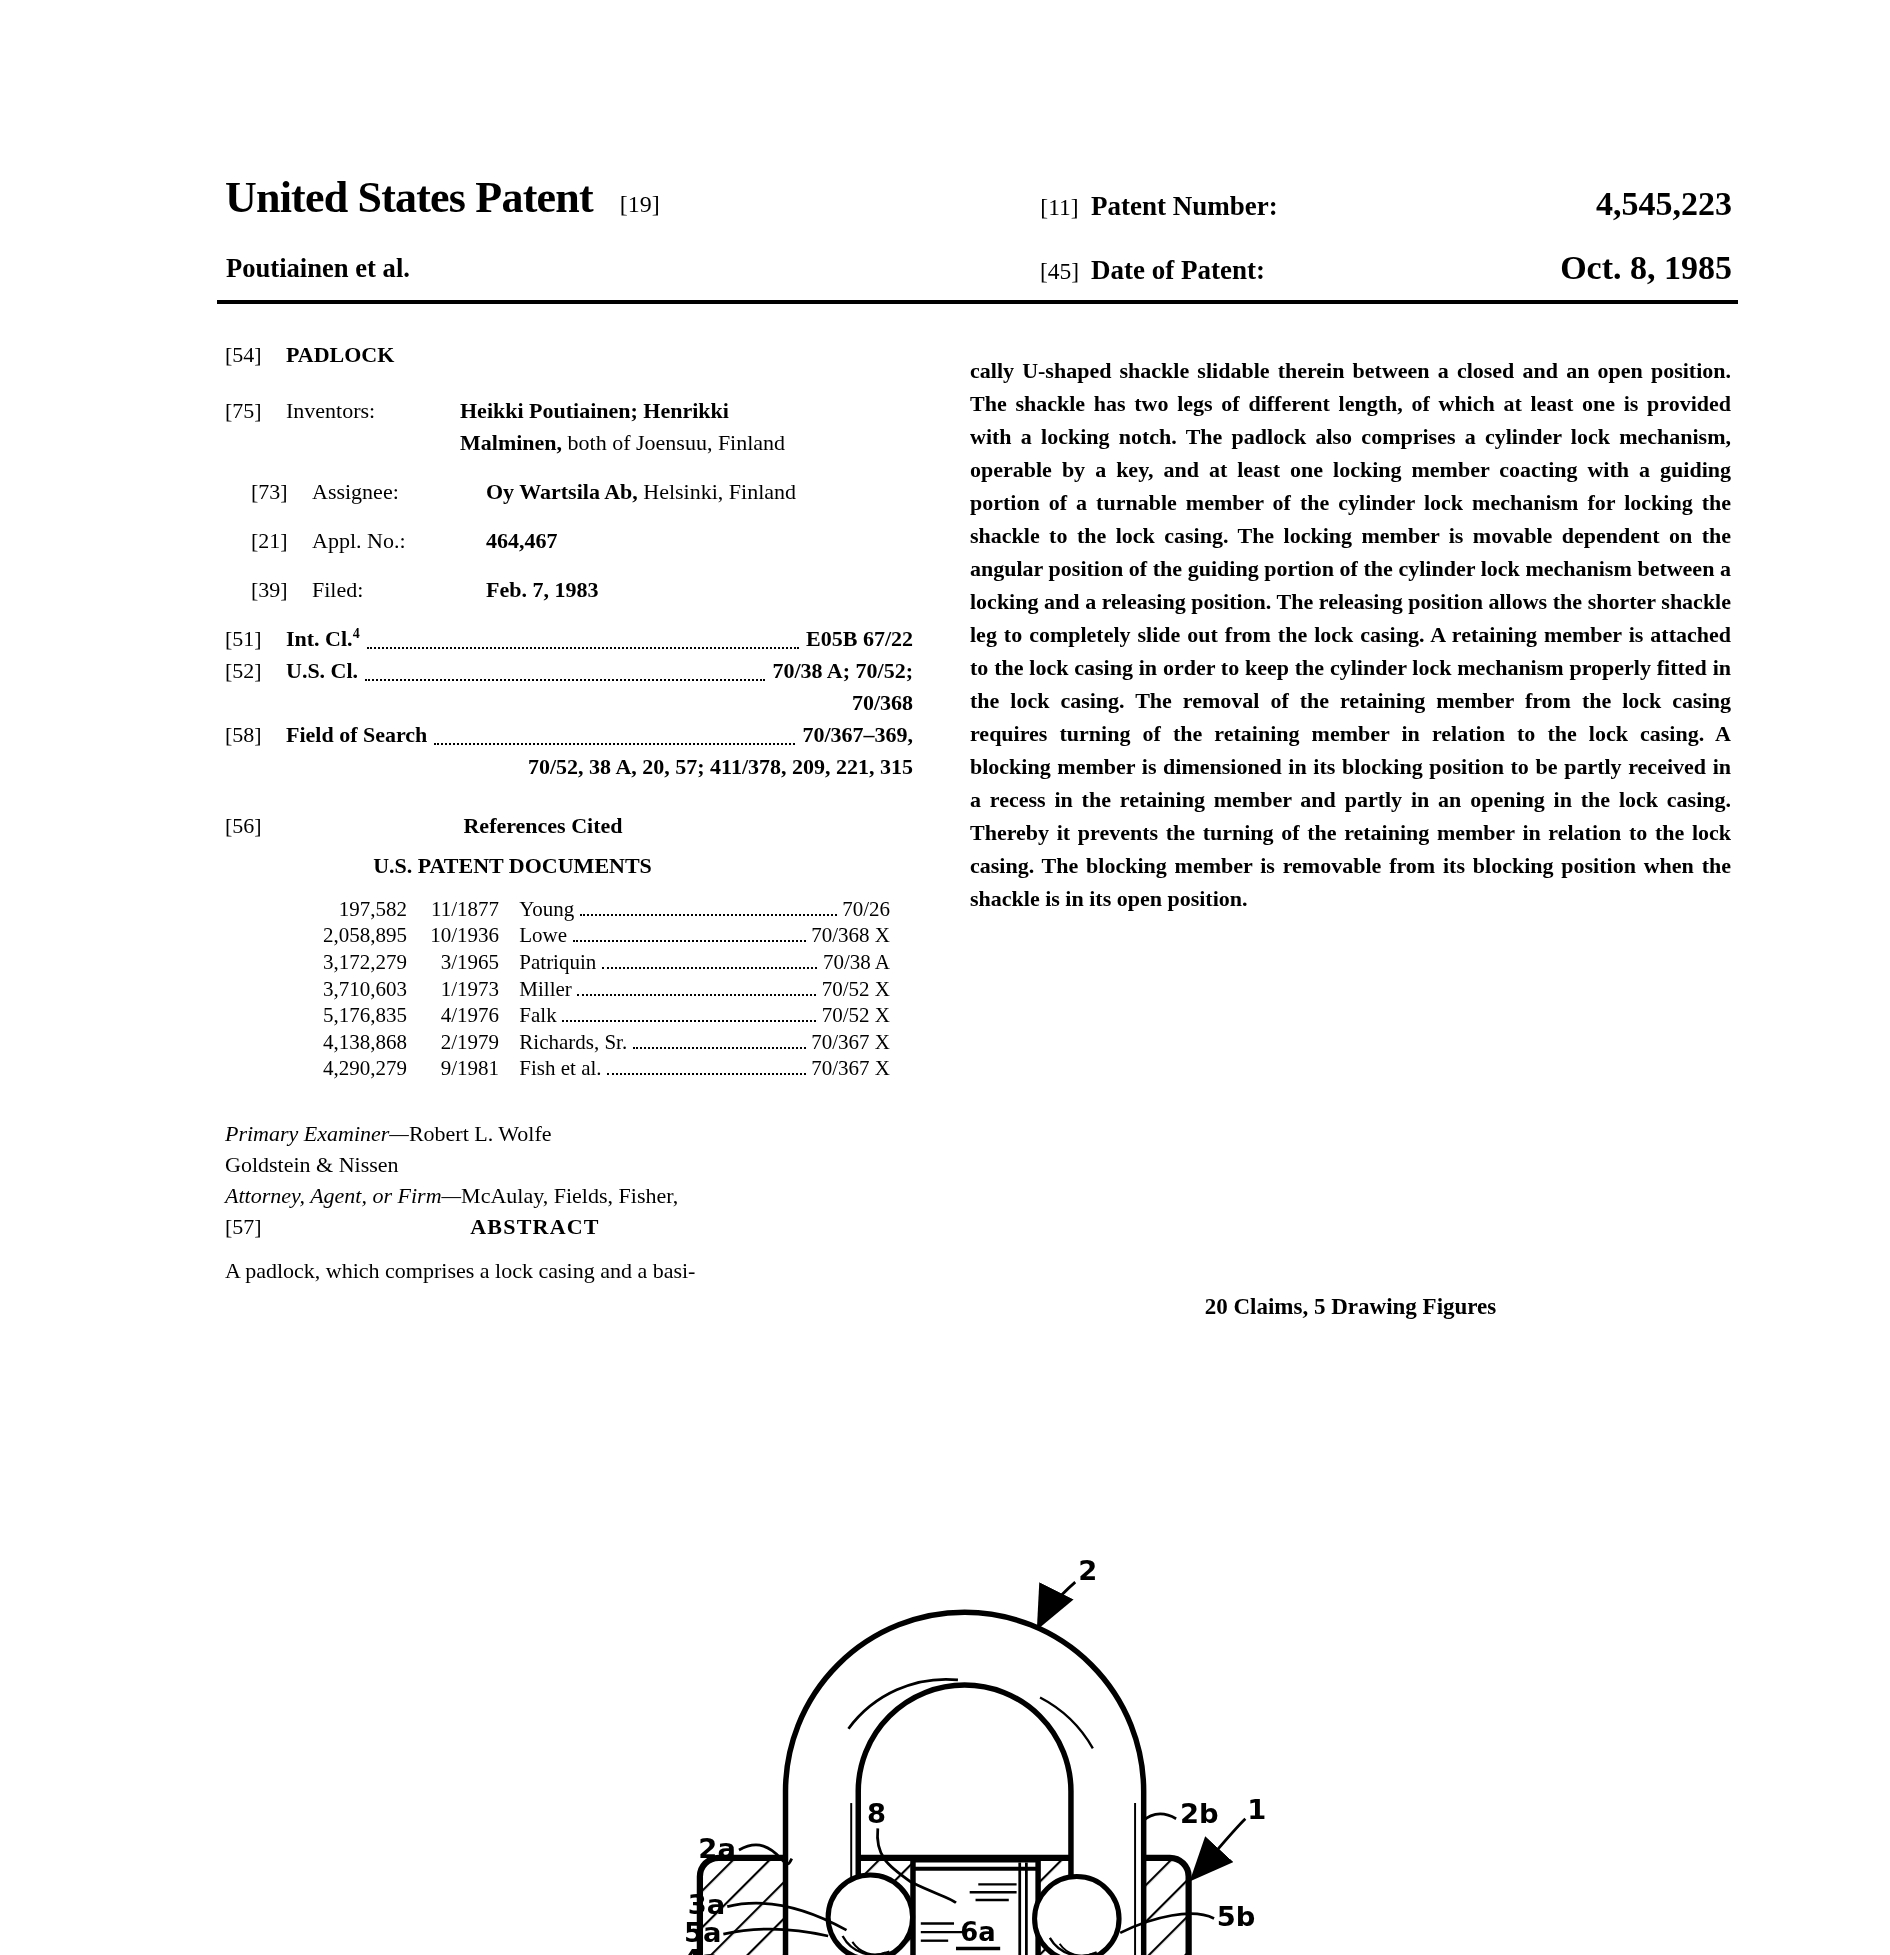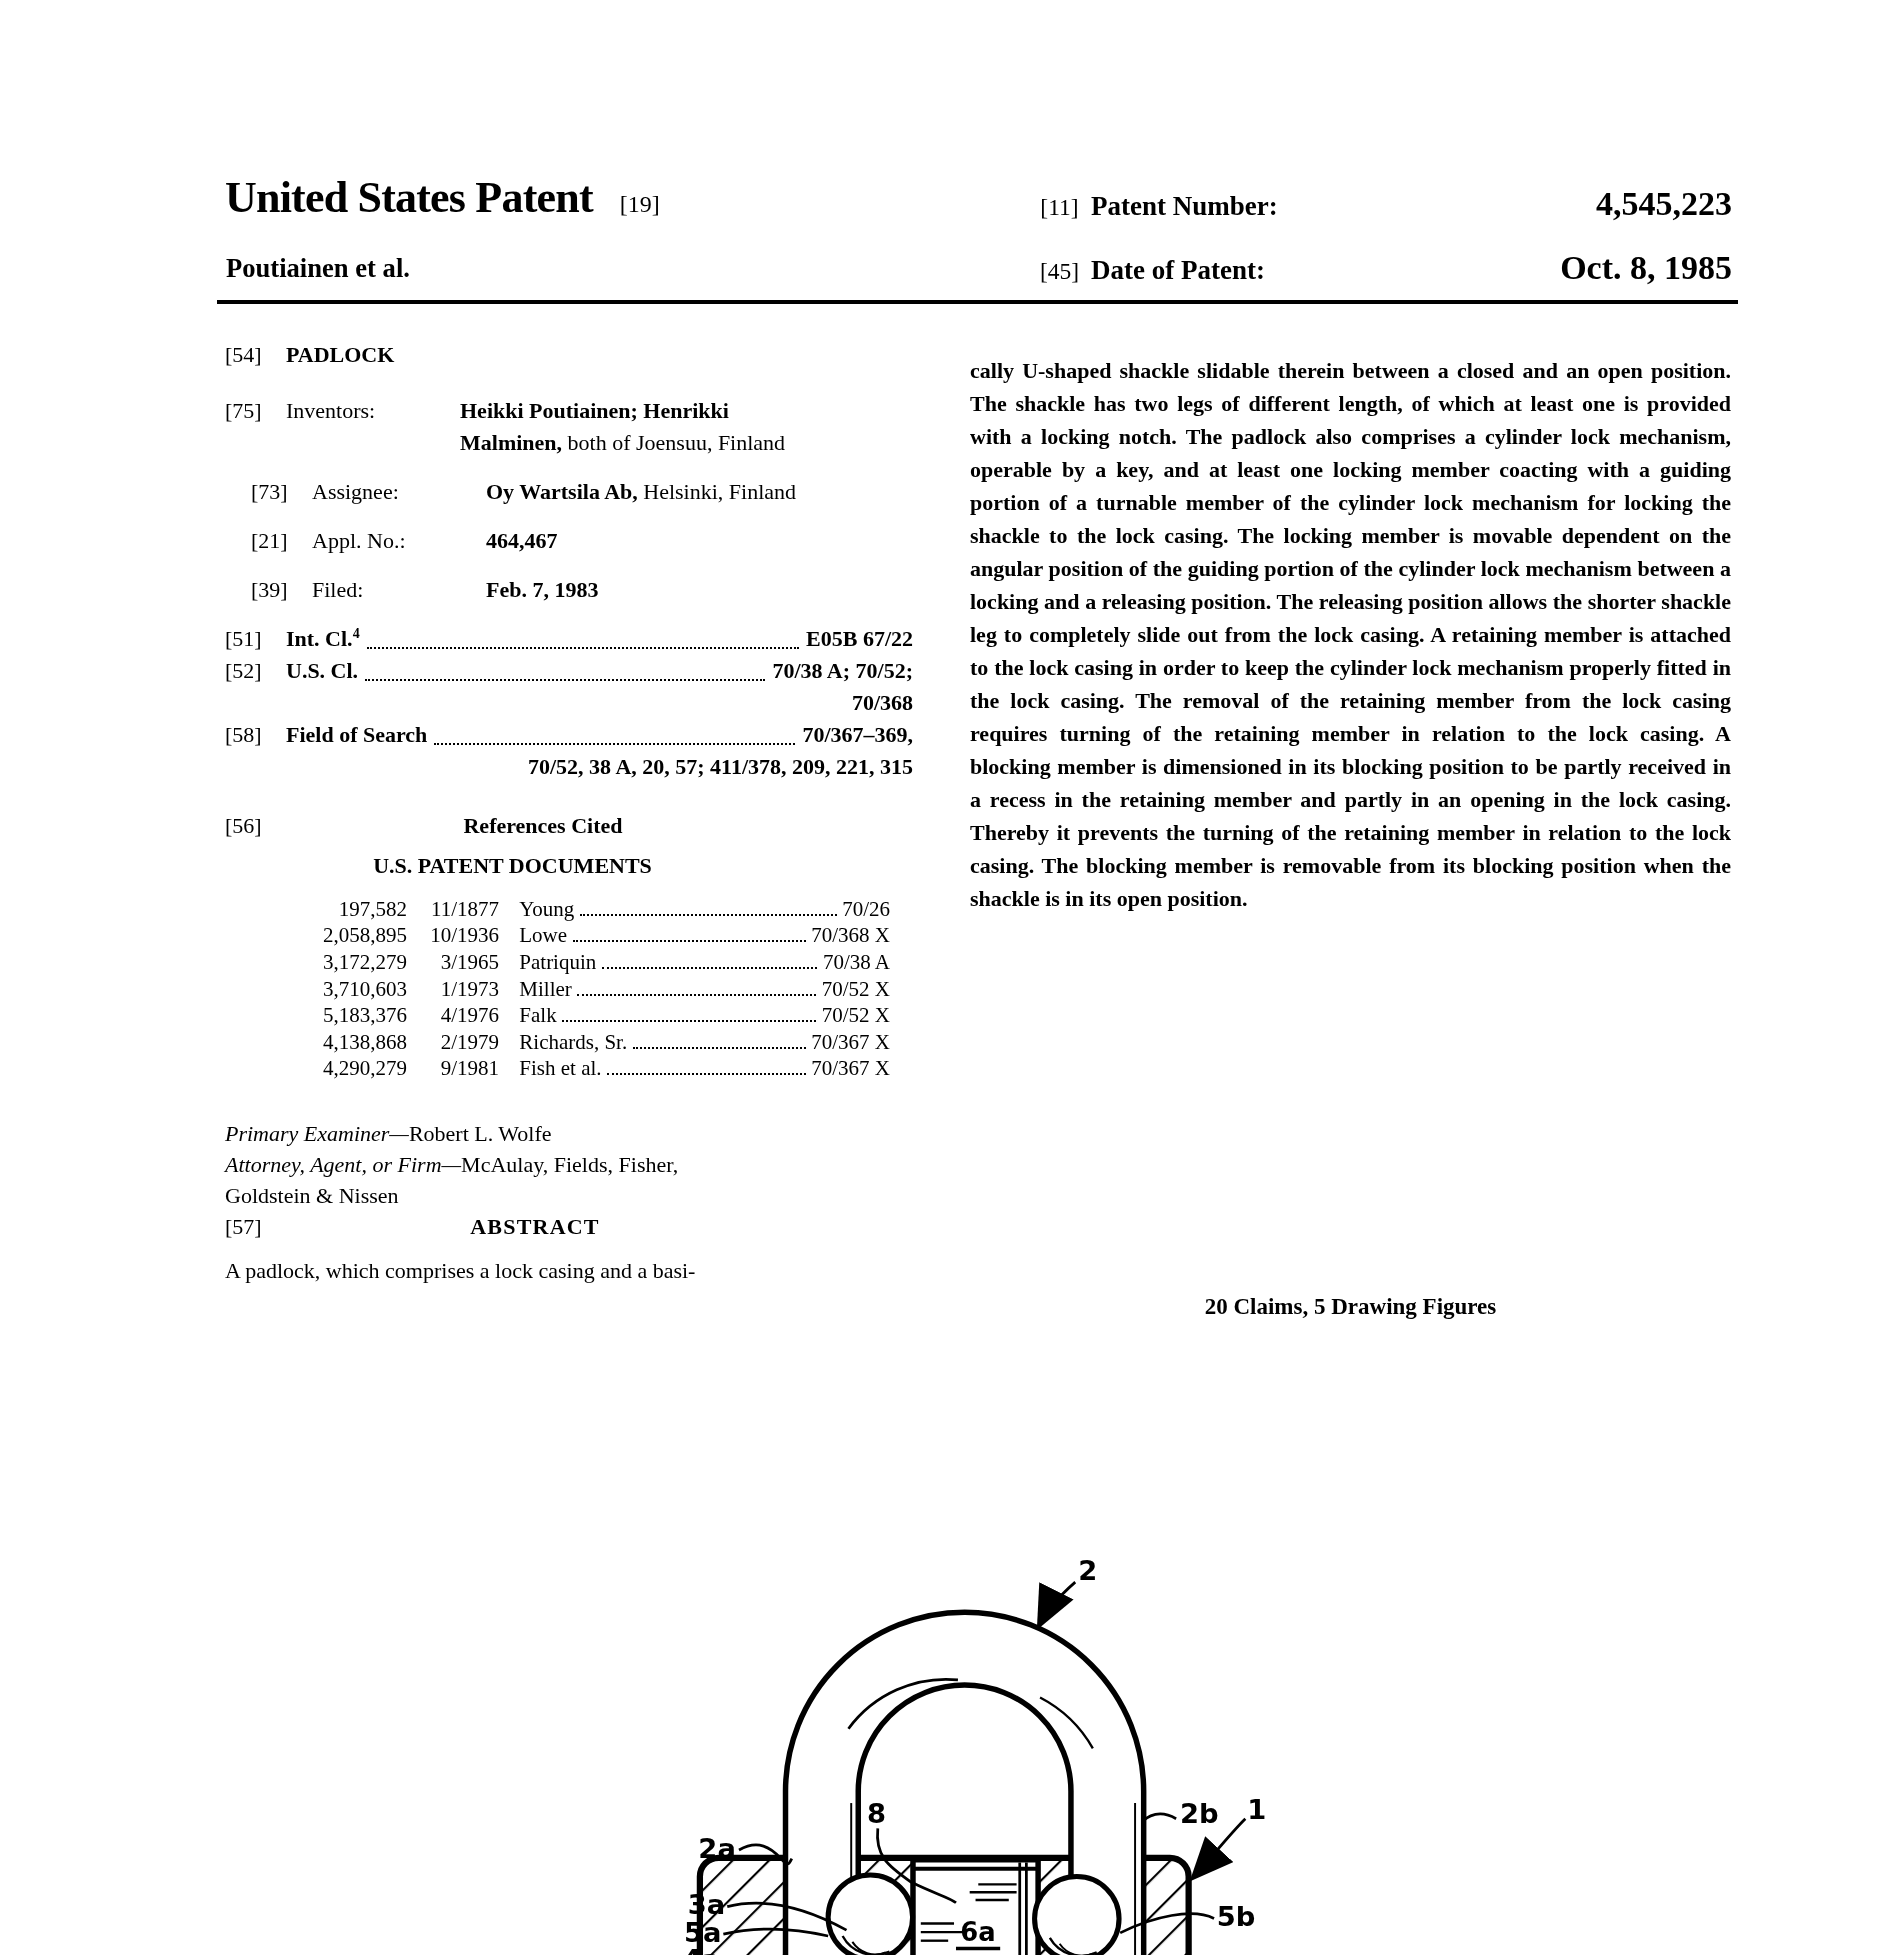--- a/index.html
+++ b/index.html
@@ -160,21 +160,21 @@
       <span class="ref-cls">70/38 A</span>
     </div>
     <div class="ref-row">
       <span class="ref-num">3,710,603</span>
       <span class="ref-date">1/1973</span>
       <span class="ref-name">Miller</span>
       <span class="ref-leader"></span>
       <span class="ref-cls">70/52 X</span>
     </div>
     <div class="ref-row">
-      <span class="ref-num">5,183,376</span>
+      <span class="ref-num">5,176,835</span>
       <span class="ref-date">4/1976</span>
       <span class="ref-name">Falk</span>
       <span class="ref-leader"></span>
       <span class="ref-cls">70/52 X</span>
     </div>
     <div class="ref-row">
       <span class="ref-num">4,138,868</span>
       <span class="ref-date">2/1979</span>
       <span class="ref-name">Richards, Sr.</span>
       <span class="ref-leader"></span>
@@ -184,22 +184,22 @@
       <span class="ref-num">4,290,279</span>
       <span class="ref-date">9/1981</span>
       <span class="ref-name">Fish et al.</span>
       <span class="ref-leader"></span>
       <span class="ref-cls">70/367 X</span>
     </div>
   </div>
 
   <div class="examiner" style="margin-top:36px;">
     <div><span class="ital">Primary Examiner—</span><span>Robert L. Wolfe</span></div>
+    <div>Goldstein &amp; Nissen</div>
     <div><span class="ital">Attorney, Agent, or Firm—</span><span>McAulay, Fields, Fisher,</span></div>
-    <div>Goldstein &amp; Nissen</div>
   </div>
 
   <div class="abstract-headrow">
     <span class="tag">[57]</span>
     <span class="ah">ABSTRACT</span>
   </div>
   <div style="margin-top:11.7px;">A padlock, which comprises a lock casing and a basi-</div>
 </div>
 
 <div class="abs col-right">

